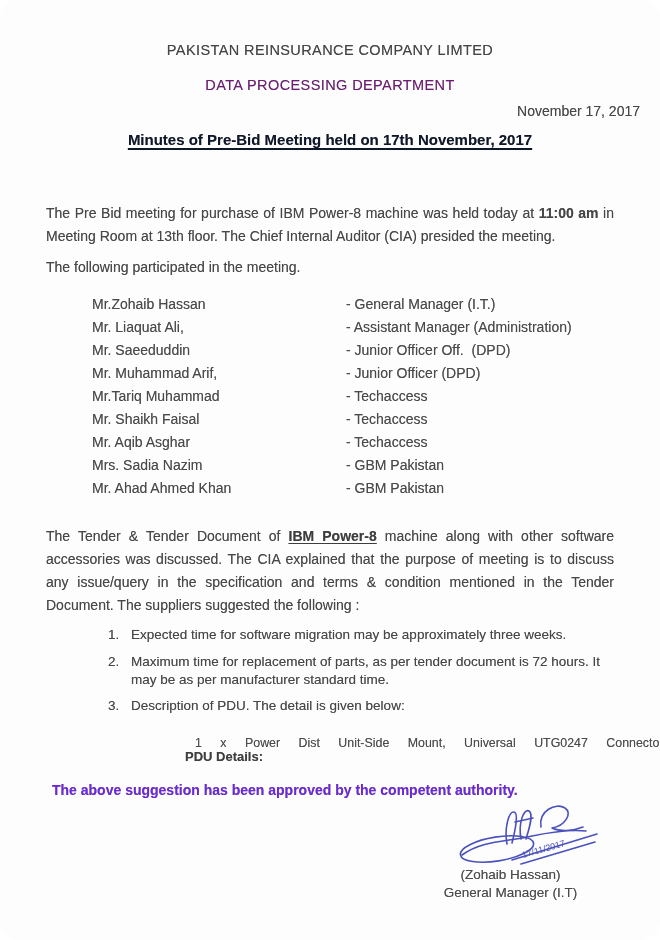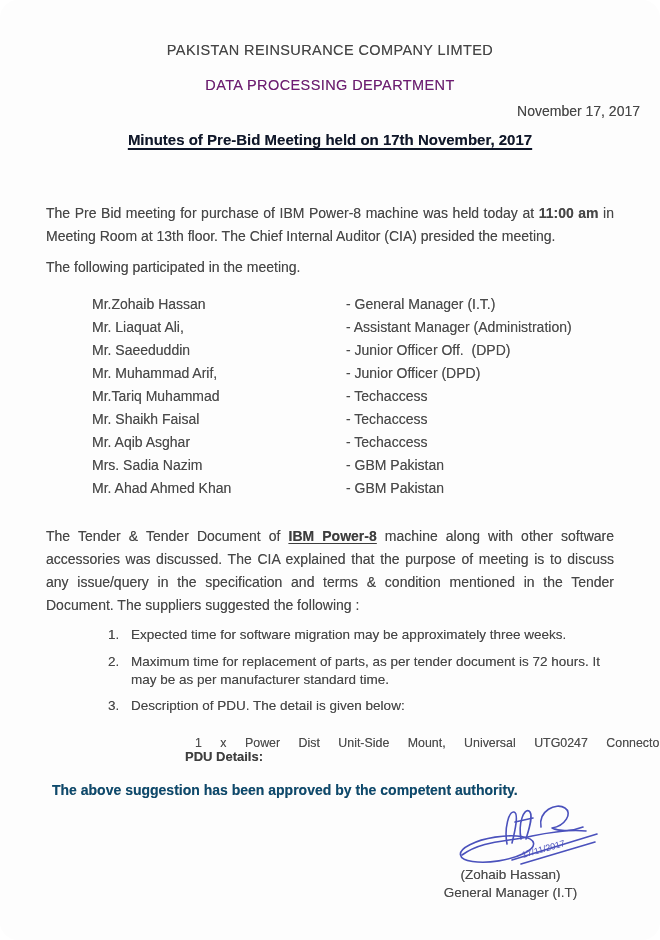--- a/index.html
+++ b/index.html
@@ -63,21 +63,21 @@
     position:absolute;left:185px;top:718px;
     font-size:13px;font-weight:bold;color:#3e3e3e;margin-top:31px;
   }
   .pdu-lines{ position:absolute;left:195px;top:736px;width:462px; }
   .pdu-line{ font-size:12.4px;line-height:15.5px;color:#4c4c4c;white-space:nowrap; }
   .pdu-line.wide{ word-spacing:15px; }
   .pdu-line.narrow{ word-spacing:1.5px; }
 
   .approval{
     position:absolute;left:52px;top:782px;
-    font-size:14px;font-weight:bold;color:#0c4a6e;
+    font-size:14px;font-weight:bold;color:#6d28d9;
   }
 
   .signature-wrap{ position:absolute;left:445px;top:798px;width:160px;height:70px; }
   .sig-svg{ width:100%;height:100%;display:block; }
   .signoff{
     position:absolute;left:428px;top:866px;width:165px;
     text-align:center;font-size:13.5px;line-height:18px;color:#4a4a4a;
   }
 </style>
 </head>

